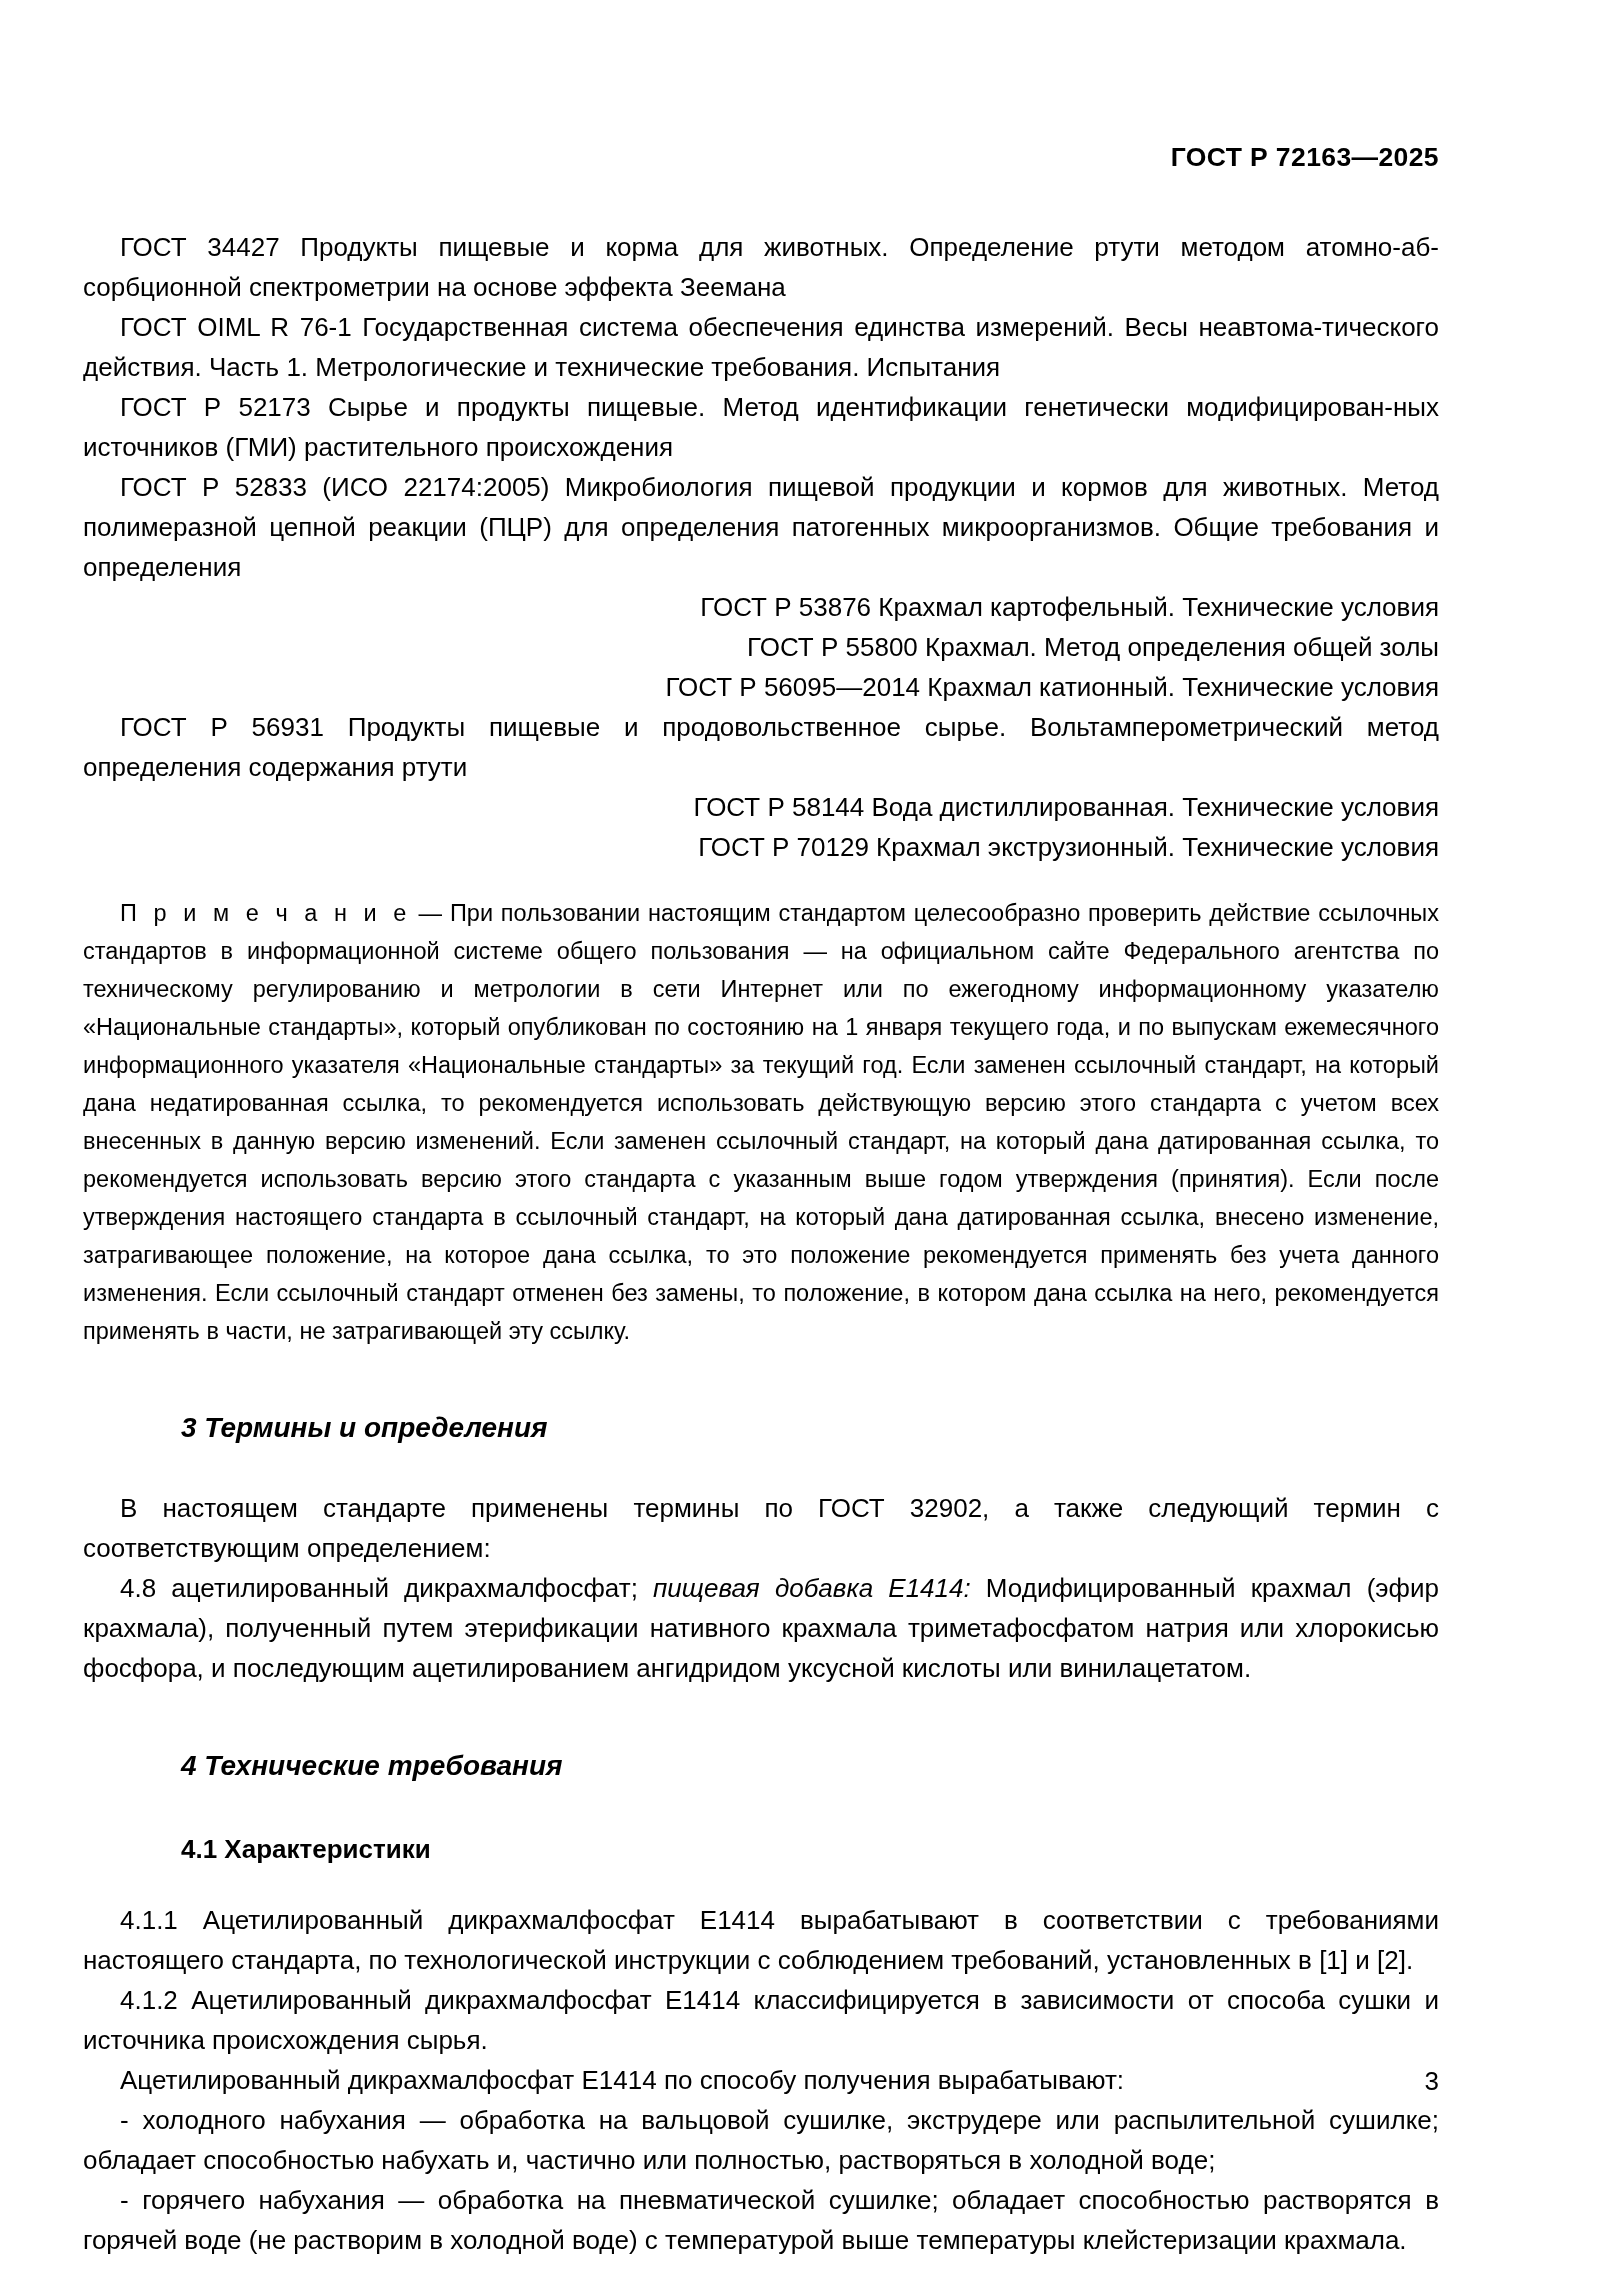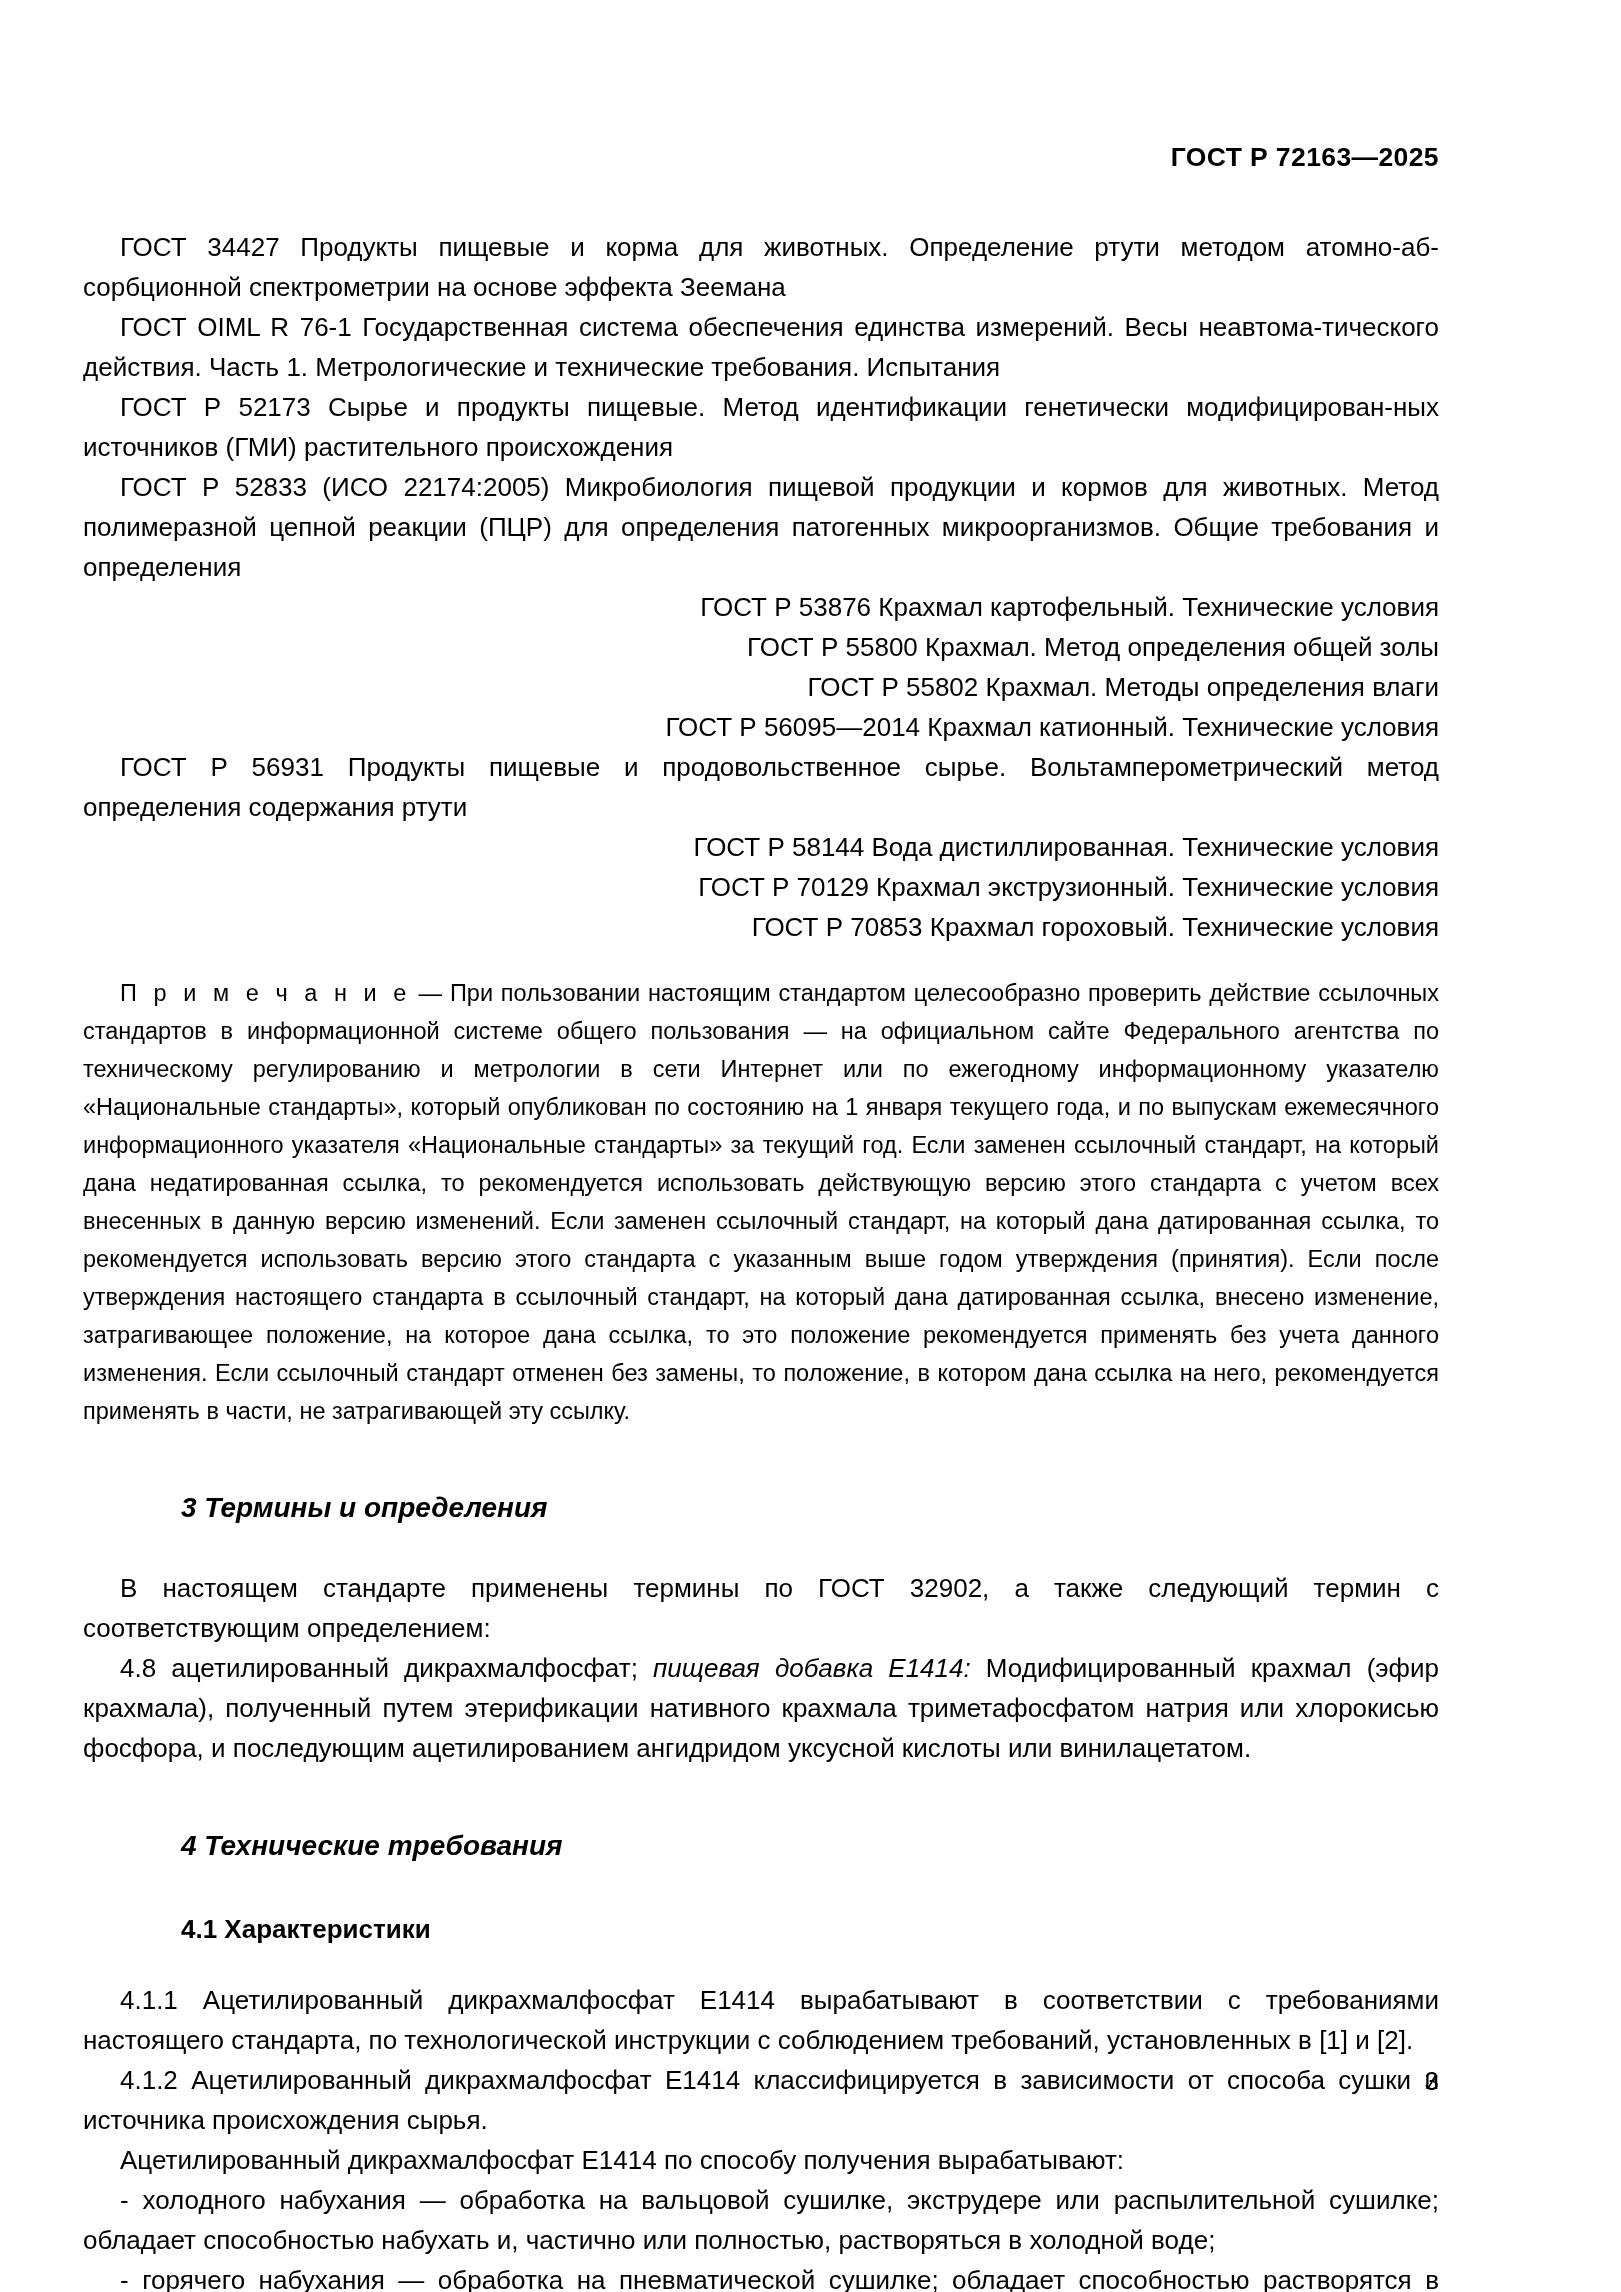--- a/index.html
+++ b/index.html
@@ -109,26 +109,24 @@
   <div class="doc-header">ГОСТ Р 72163—2025</div>
 
   <div class="content">
 
     <p class="refpara">ГОСТ 34427  Продукты пищевые и корма для животных. Определение ртути методом атомно-аб-сорбционной спектрометрии на основе эффекта Зеемана</p>
     <p class="refpara">ГОСТ OIML R 76-1  Государственная система обеспечения единства измерений. Весы неавтома-тического действия. Часть 1. Метрологические и технические требования. Испытания</p>
     <p class="refpara">ГОСТ Р 52173  Сырье и продукты пищевые. Метод идентификации генетически модифицирован-ных источников (ГМИ) растительного происхождения</p>
     <p class="refpara">ГОСТ Р 52833 (ИСО 22174:2005)  Микробиология пищевой продукции и кормов для животных. Метод полимеразной цепной реакции (ПЦР) для определения патогенных микроорганизмов. Общие требования и определения</p>
     <p class="refline">ГОСТ Р 53876  Крахмал картофельный. Технические условия</p>
     <p class="refline">ГОСТ Р 55800  Крахмал. Метод определения общей золы</p>
-    <p class="refline">ГОСТ Р 55802  Крахмал. Методы определения влаги</p>
     <p class="refline">ГОСТ Р 56095—2014  Крахмал катионный. Технические условия</p>
     <p class="refpara">ГОСТ Р 56931  Продукты пищевые и продовольственное сырье. Вольтамперометрический метод определения содержания ртути</p>
     <p class="refline">ГОСТ Р 58144  Вода дистиллированная. Технические условия</p>
     <p class="refline">ГОСТ Р 70129  Крахмал экструзионный. Технические условия</p>
-    <p class="refline">ГОСТ Р 70853  Крахмал гороховый. Технические условия</p>
 
     <div class="note"><span class="note-word">П р и м е ч а н и е</span><span> — </span><span>При пользовании настоящим стандартом целесообразно проверить действие ссылочных стандартов в информационной системе общего пользования — на официальном сайте Федерального агентства по техническому регулированию и метрологии в сети Интернет или по ежегодному информационному указателю «Национальные стандарты», который опубликован по состоянию на 1 января текущего года, и по выпускам ежемесячного информационного указателя «Национальные стандарты» за текущий год. Если заменен ссылочный стандарт, на который дана недатированная ссылка, то рекомендуется использовать действующую версию этого стандарта с учетом всех внесенных в данную версию изменений. Если заменен ссылочный стандарт, на который дана датированная ссылка, то рекомендуется использовать версию этого стандарта с указанным выше годом утверждения (принятия). Если после утверждения настоящего стандарта в ссылочный стандарт, на который дана датированная ссылка, внесено изменение, затрагивающее положение, на которое дана ссылка, то это положение рекомендуется применять без учета данного изменения. Если ссылочный стандарт отменен без замены, то положение, в котором дана ссылка на него, рекомендуется применять в части, не затрагивающей эту ссылку.</span></div>
 
     <div class="sp-h-before"></div>
     <h2 class="section">3  Термины и определения</h2>
     <div class="sp-h-after"></div>
 
     <p class="indent">В настоящем стандарте применены термины по ГОСТ 32902, а также следующий термин с соответствующим определением:</p>
 
     <p class="indent"><span>4.8  </span><b class="term">ацетилированный дикрахмалфосфат;</b><i class="addit"> пищевая добавка E1414:</i><span> Модифицированный крахмал (эфир крахмала), полученный путем этерификации нативного крахмала триметафосфатом натрия или хлорокисью фосфора, и последующим ацетилированием ангидридом уксусной кислоты или винилацетатом.</span></p>

